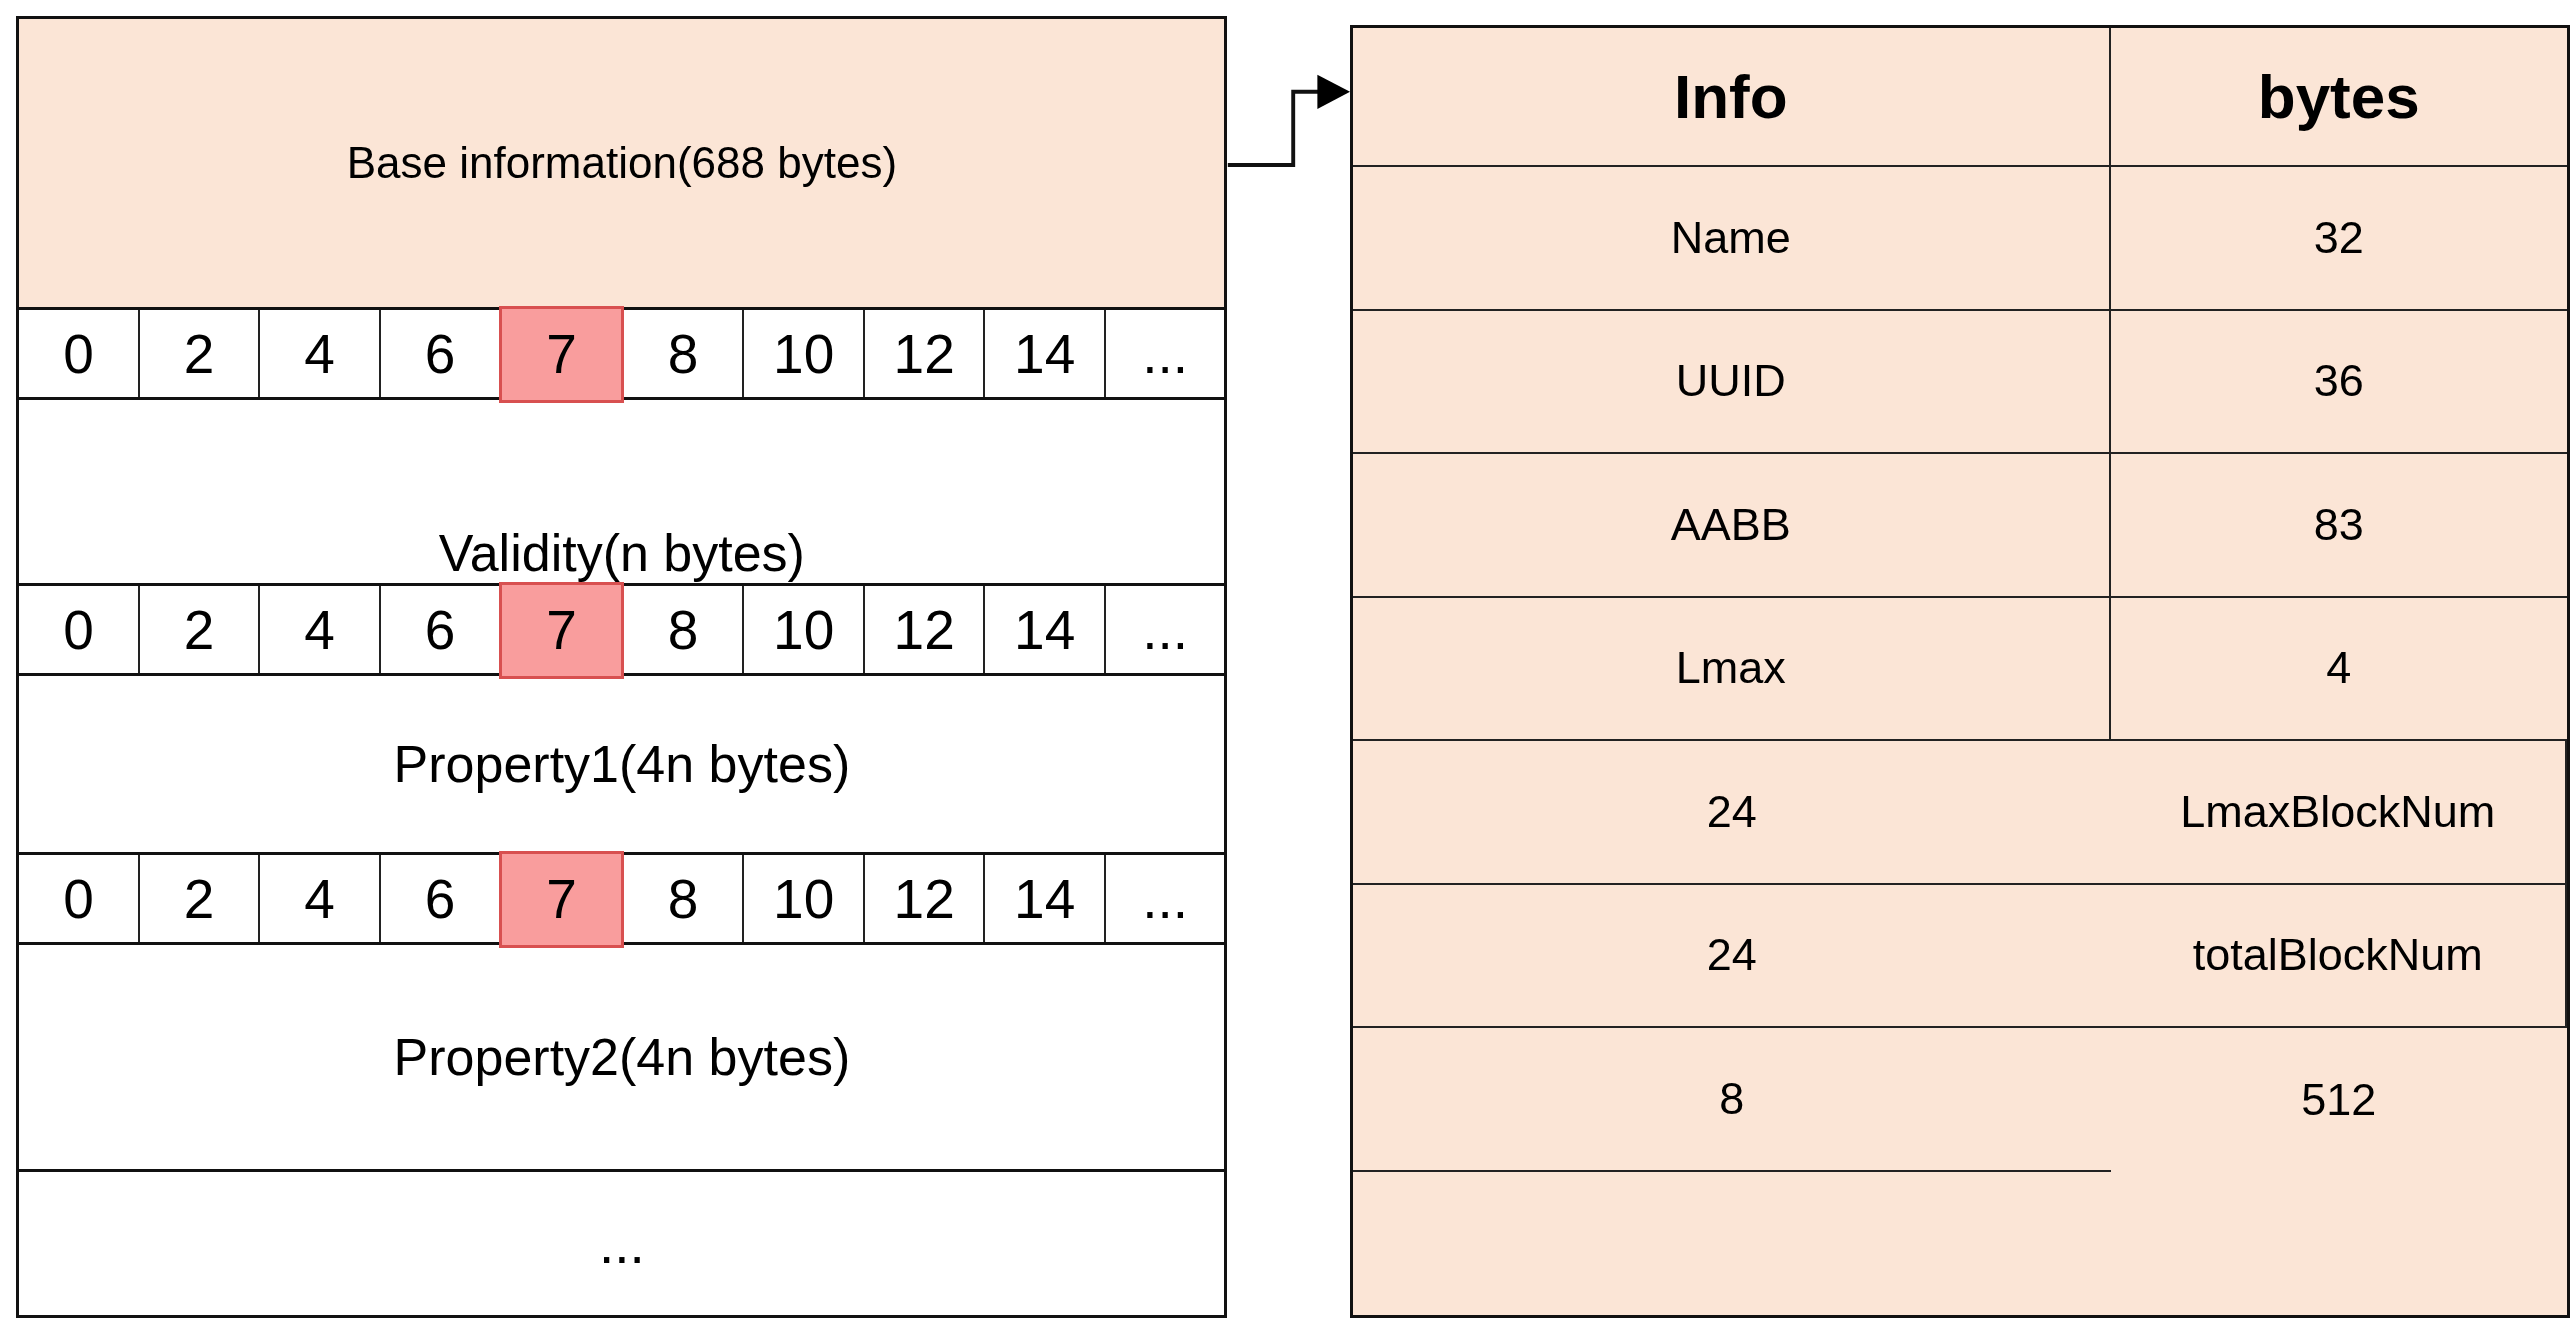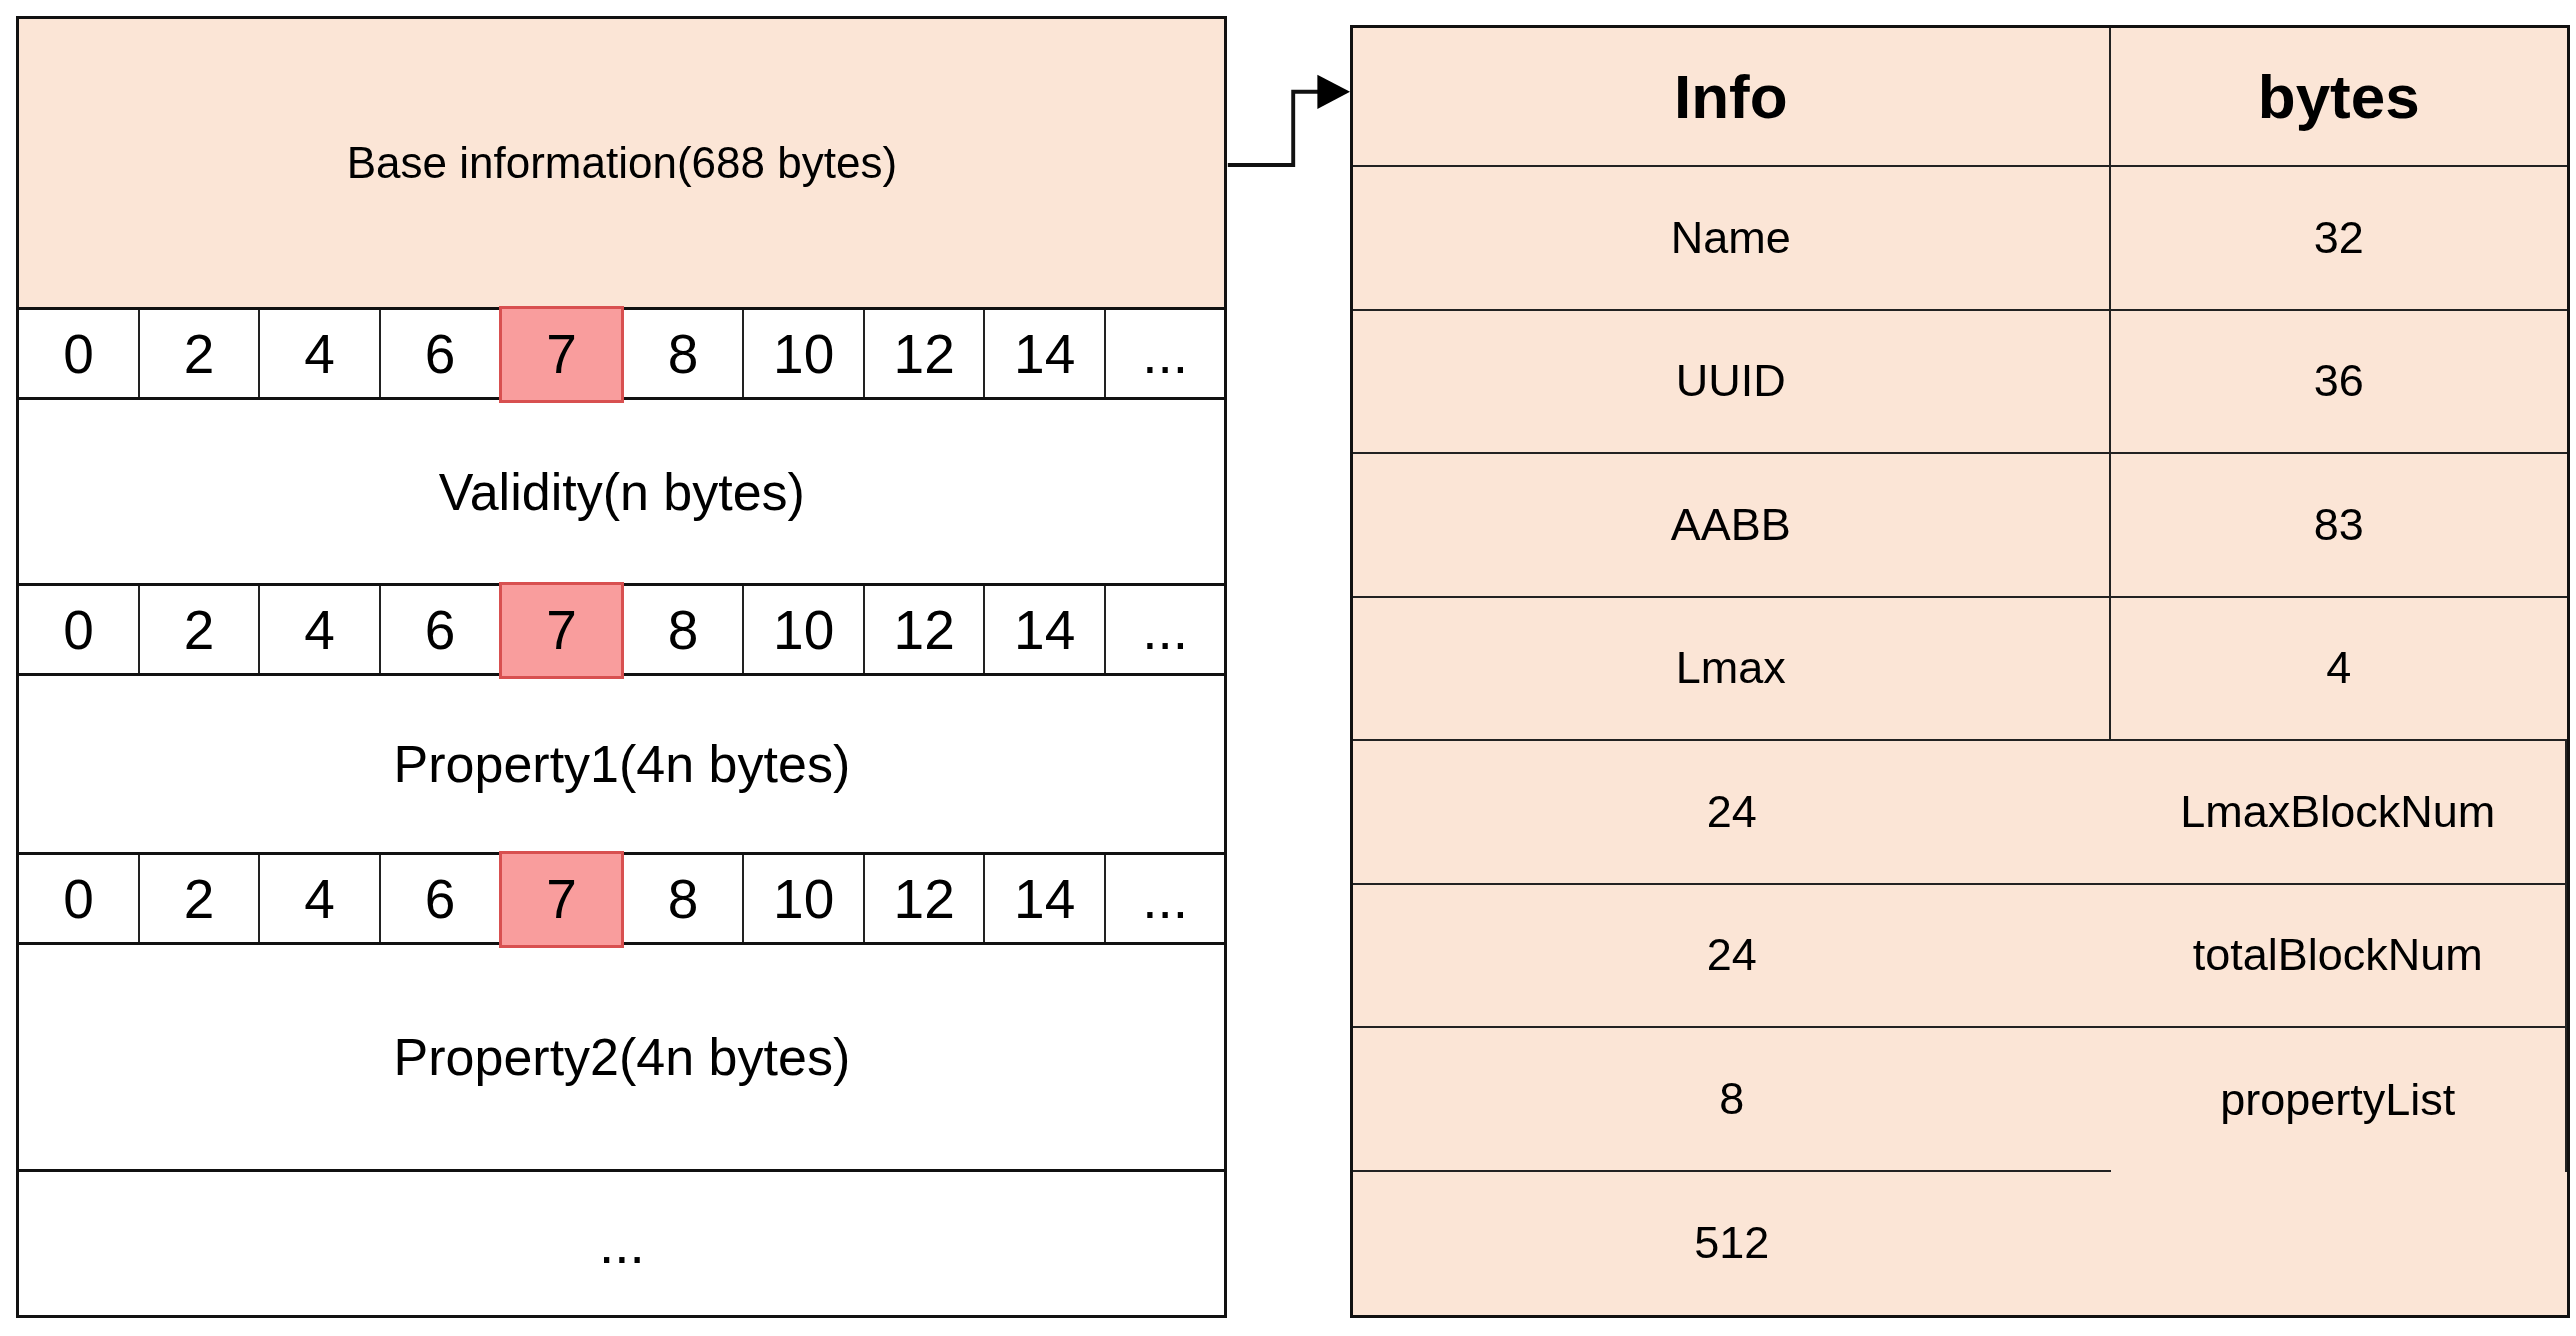--- a/index.html
+++ b/index.html
@@ -68,21 +68,21 @@
   .byte-cell.hl + .byte-cell { border-left: none; }
   .section-row {
     box-sizing: border-box;
     border-bottom: 3.9px solid #111111;
     display: flex;
     align-items: center;
     justify-content: center;
     font-size: 52px;
     background: #ffffff;
   }
-  #section-validity  { height: 186px; }
+  #section-validity  { height: 186px; align-items: flex-end; }
   #section-property1 { height: 179px; }
   #section-property2 { height: 227px; }
   #section-ellipsis {
     flex: 1 1 auto;
     border-bottom: none;
     display: flex;
     align-items: center;
     justify-content: center;
     font-size: 55px;
     background: #ffffff;
@@ -213,18 +213,17 @@
     <div class="tcell">4</div>
 
     <div class="tcell">24</div>
 
     <div class="tcell col-info">LmaxBlockNum</div>
     <div class="tcell">24</div>
 
     <div class="tcell col-info">totalBlockNum</div>
     <div class="tcell">8</div>
 
-    <div class="tcell col-info last-row">propertyList</div>
     <div class="tcell last-row">512</div>
   </div>
 
 </div>
 
 
 </body></html>

